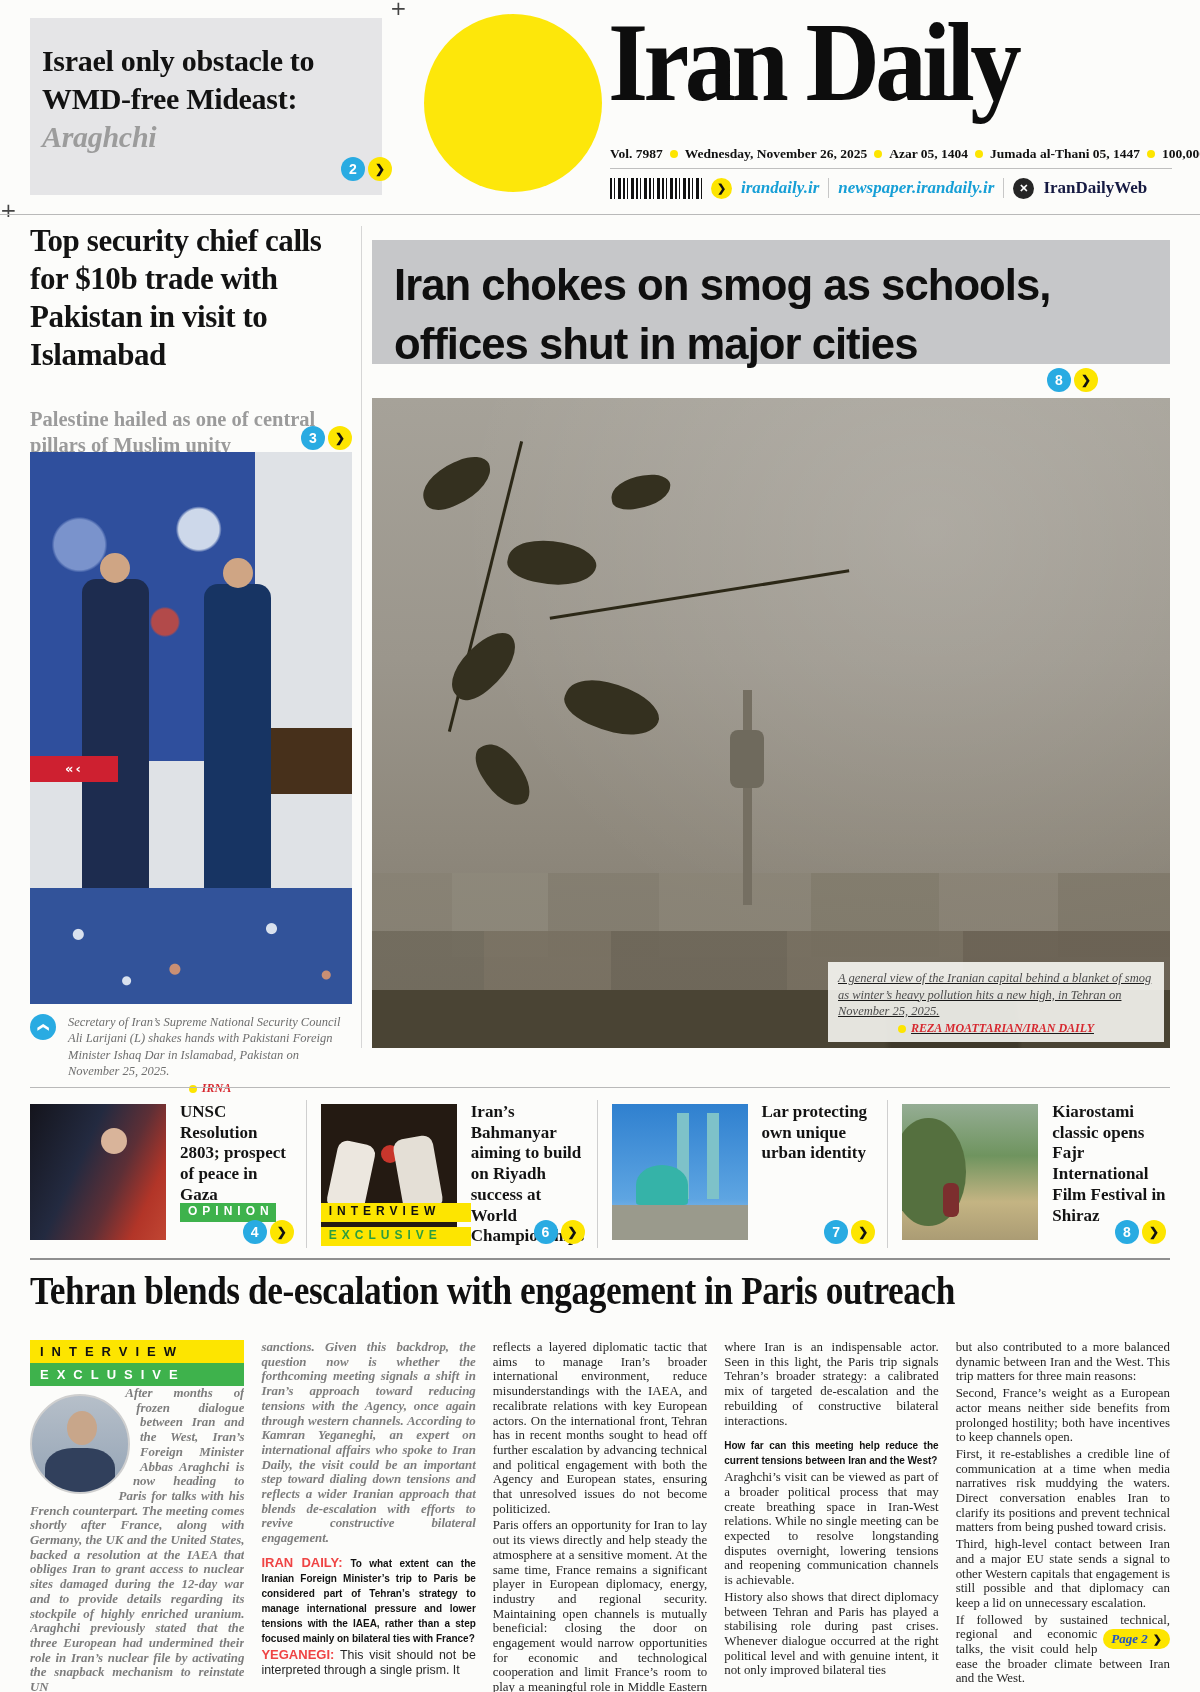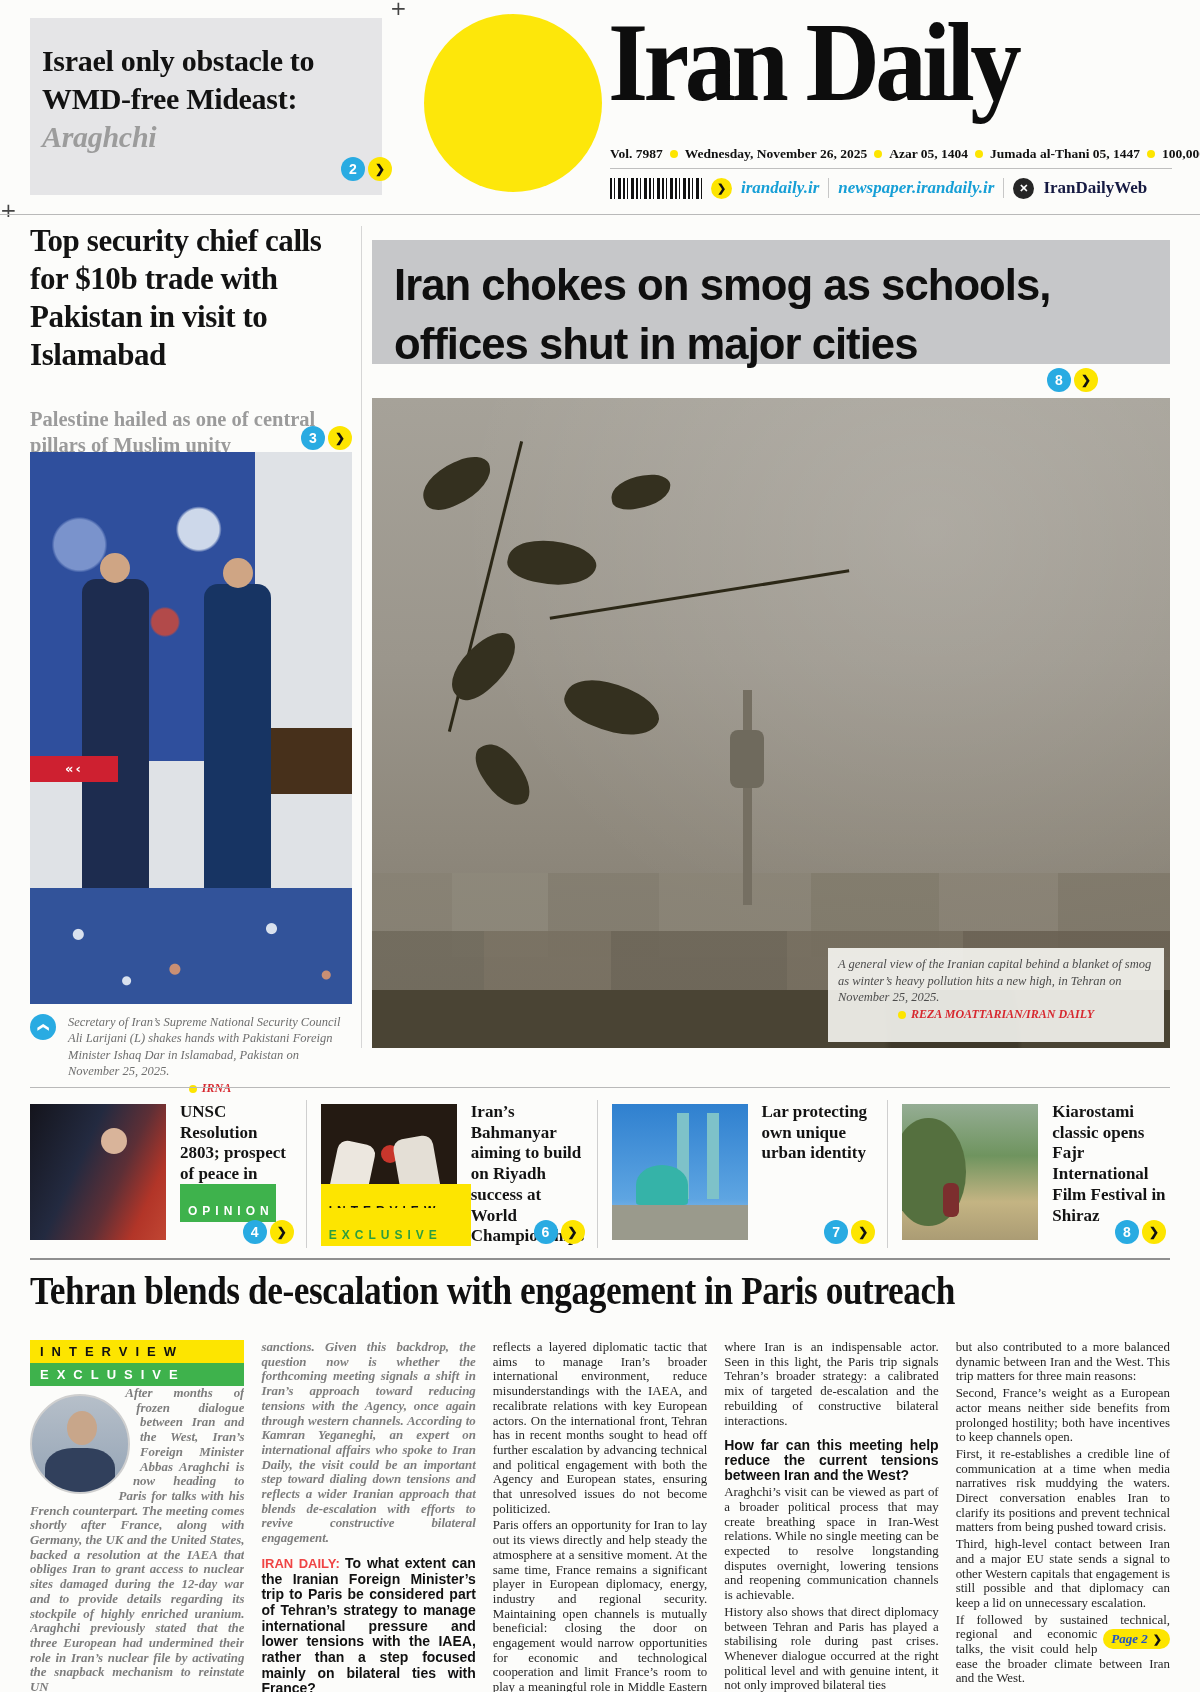--- a/index.html
+++ b/index.html
@@ -96,35 +96,35 @@
     background:linear-gradient(90deg,#6f695b 0 14%, #776f60 14% 30%, #6b6456 30% 52%, #746c5d 52% 74%, #685f51 74% 100%); opacity:.85; }
   .tower { position:absolute; left:46.5%; bottom:22%; width:9px; height:215px; background:#756f62; }
   .tower-head { position:absolute; left:44.9%; bottom:40%; width:34px; height:58px; border-radius:8px; background:#6f6a5d; }
   .trees { position:absolute; left:0; bottom:0; width:100%; height:9%;
     background:radial-gradient(circle at 10% 100%, #4a4434 0 60%, transparent 61%),
                radial-gradient(circle at 35% 120%, #3f392b 0 70%, transparent 71%),
                radial-gradient(circle at 65% 110%, #4a4434 0 65%, transparent 66%),
                radial-gradient(circle at 90% 120%, #3f392b 0 70%, transparent 71%), #554e3d; }
   .leaf { position:absolute; background:#34301f; border-radius:60% 40% 65% 35%; }
   .branch { position:absolute; background:#2c2817; }
-  .lead-caption { position:absolute; right:6px; bottom:6px; width:336px; background:rgba(250,250,246,.88); padding:8px 10px 20px; }
+  .lead-caption { position:absolute; right:6px; bottom:6px; width:336px; background:rgba(250,250,246,.88); padding:8px 10px 6px;text-decoration:underline; }
   .lead-caption .caption { color:#4c4c4c; }
 
   
   .strip-rule { left:30px; top:1087px; width:1140px; height:1px; background:#b9b9b9; }
   .strip { left:30px; top:1100px; width:1140px; height:148px; display:flex; }
   .teaser { position:relative; flex:1 1 0; padding-left:14px; }
   .teaser:first-child { padding-left:0; }
   .teaser + .teaser { border-left:1px solid #cfcfcf; margin-left:8px; }
   .tz-photo { position:absolute; left:0; top:4px; width:136px; height:136px; overflow:hidden; }
   .teaser:first-child .tz-photo { left:0; }
   .teaser + .teaser .tz-photo { left:14px; }
   .tz-title { position:absolute; left:150px; right:4px; top:2px; font:700 17px/1.22 "Liberation Serif", serif; color:#131313; }
   .teaser + .teaser .tz-title { left:164px; }
-  .tz-tag { position:absolute; font:700 12px "Liberation Sans", sans-serif; letter-spacing:5px; padding:20px 2px 4px 8px; }
+  .tz-tag { position:absolute; font:700 12px "Liberation Sans", sans-serif; letter-spacing:5px; padding:1px 2px 4px 8px; }
   .tag-green { background:#3eb24c; color:#fff; }
   .tag-yellow { background:#fde500; color:#111; }
   .tag-yellow.green-text { color:#2e9e3e; }
   .tz-badges { position:absolute; right:4px; bottom:4px; }
   .ph-un { background:linear-gradient(115deg,#14141c 0%, #232a40 38%, #5d2f36 62%, #b23528 82%, #c14633 100%); }
   .ph-un::after { content:""; position:absolute; left:52%; top:18%; width:26px; height:26px; border-radius:50%; background:#d9b49a; }
   .ph-karate { background:#241a12; }
   .ph-karate::before { content:""; position:absolute; left:8%; top:28%; width:38px; height:70px; border-radius:10px; background:#ece7df; transform:rotate(12deg); }
   .ph-karate::after { content:""; position:absolute; right:14%; top:24%; width:40px; height:74px; border-radius:10px; background:#e4dfd6; transform:rotate(-10deg); }
   .ph-karate .spot { position:absolute; left:44%; top:30%; width:18px; height:18px; border-radius:50%; background:#c8362c; }
@@ -147,21 +147,21 @@
   .ftag.yellow { background:#fde500; color:#111; }
   .ftag.green  { background:#3eb24c; color:#fff; }
   .avatar { float:left; width:100px; height:100px; border-radius:50%; margin:8px 10px 4px 0;
     shape-outside:circle(52%); border:2px solid #cfcfcf; position:relative; overflow:hidden;
     background:linear-gradient(180deg,#b6bfc9 0%, #93a3b5 100%); }
   .avatar .torso { position:absolute; left:14%; bottom:-6%; width:72%; height:52%; border-radius:40% 40% 0 0; background:#31405c; }
   .avatar .face { position:absolute; left:36%; top:16%; width:30px; height:34px; border-radius:50%; background:#c8a68a; }
   .intro { font-style:italic; color:#7d7d7d; font-weight:700; }
   .fcol p { margin:0 0 2px; }
   .fcol .qlabel, .fcol .alabel { color:#ef4444; font-weight:700; font-family:"Liberation Sans", sans-serif; font-size:13px; }
-  .fcol .question { font-weight:700; color:#111; font-family:"Liberation Sans", sans-serif; font-size:14px; line-height:15px; }
+  .fcol .question { font-weight:700; color:#111; font-family:"Liberation Sans", sans-serif; font-size:10px; line-height:15px; }
   .fcol .answer { font-family:"Liberation Sans", sans-serif; font-size:12.4px; line-height:14.9px; }
   .qblock { margin-top:10px !important; }
   .page-pill { float:right; margin:2px 0 2px 6px; background:#fde500; border-radius:12px; padding:2px 8px;
     font:700 italic 13px "Liberation Serif", serif; color:#1d52c8; white-space:nowrap; }
   .page-pill .arr { color:#111; font-style:normal; font-size:11px; margin-left:5px; }
 </style>
 </head>
 <body>
 
 <div id="page">

